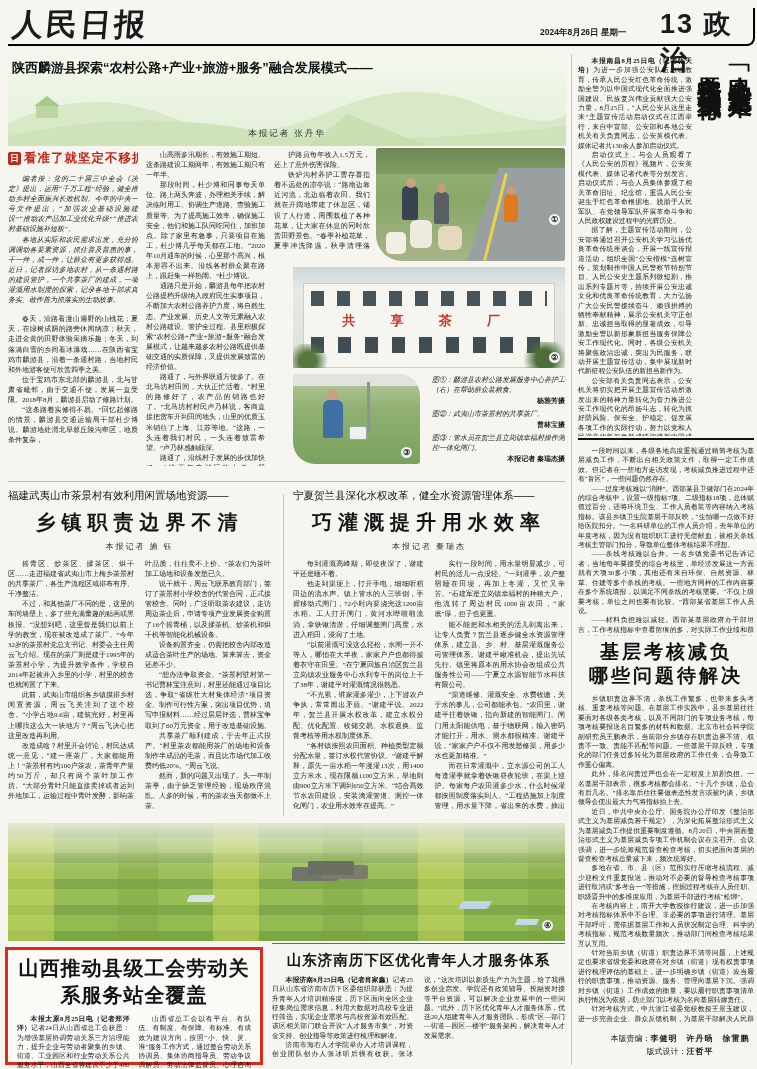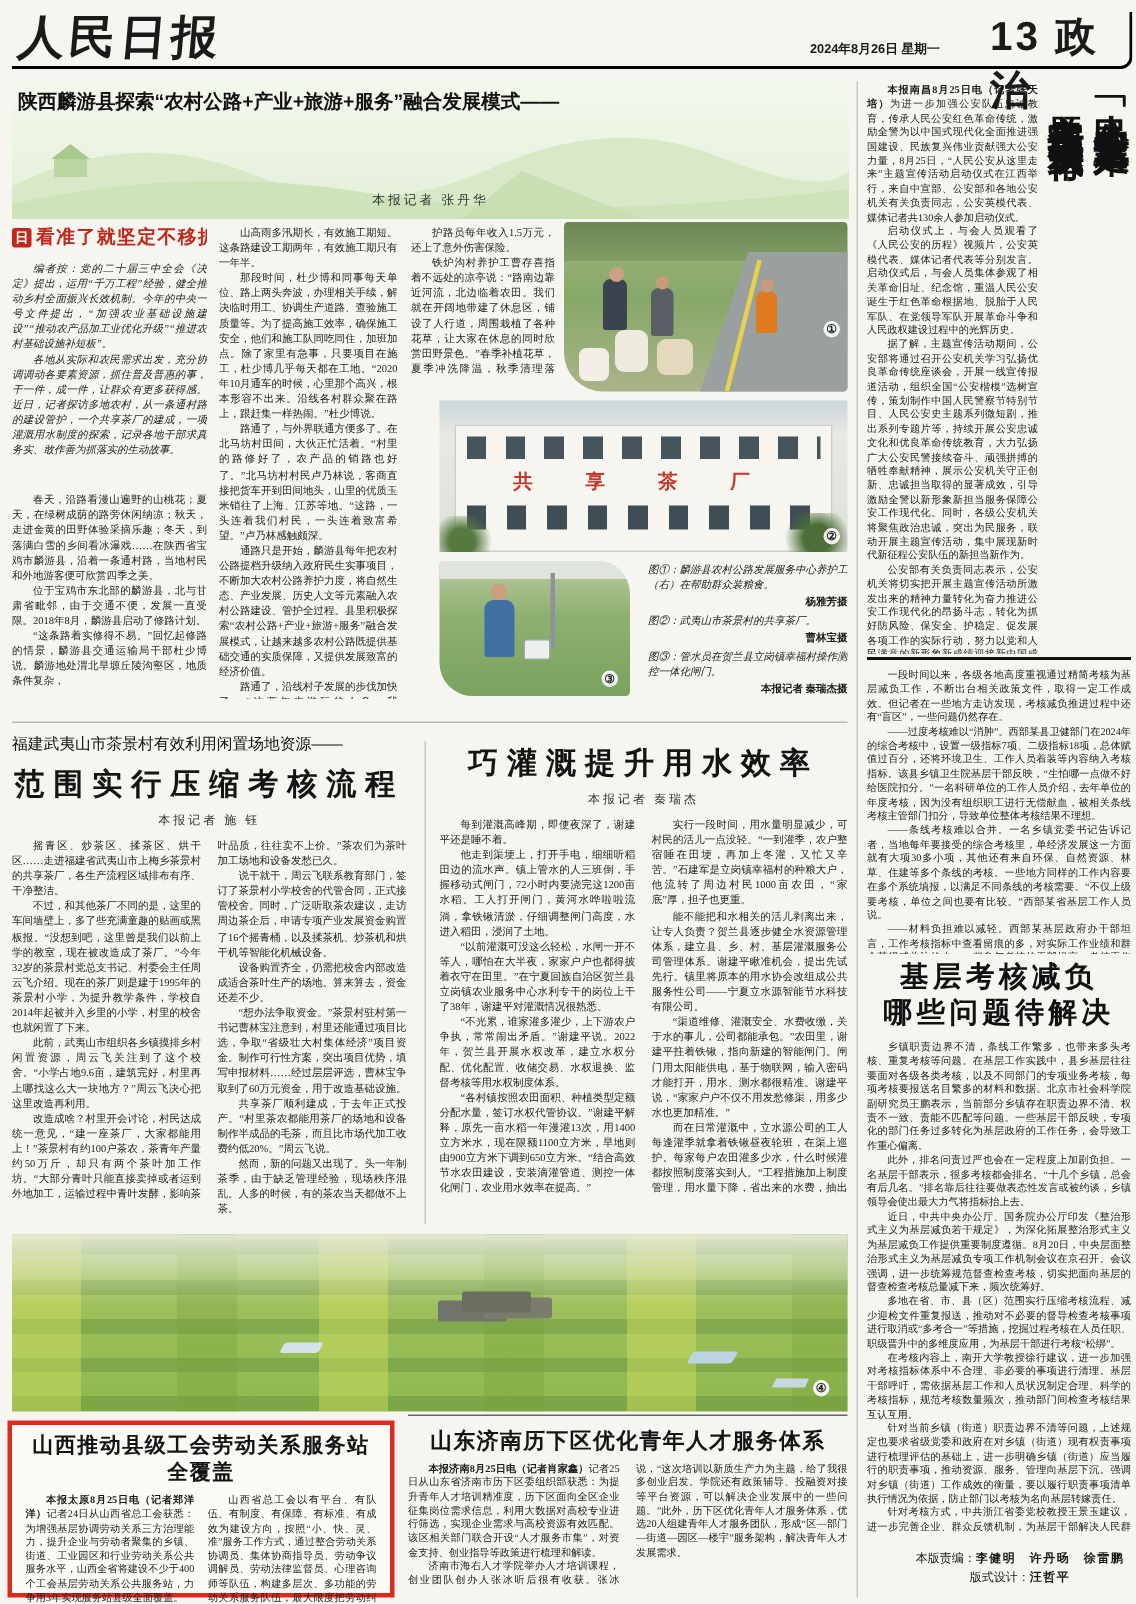--- a/index.html
+++ b/index.html
@@ -18,38 +18,38 @@
   .banner svg{position:absolute;left:0;top:0}
   .kicker{position:absolute;left:4px;top:5px;font-size:13px;font-weight:bold;color:#111}
   .ltitle{position:absolute;left:0;top:26px;width:100%;text-align:center;font-size:34px;font-weight:bold;letter-spacing:13px;color:#151515}
   .lbyline{position:absolute;left:0;top:74px;width:100%;text-align:center;font-size:8.5px;color:#333;letter-spacing:2px}
   
   .col{overflow:hidden}
   .col p,.cols p{font-size:7px;line-height:10.1px;text-align:justify;text-indent:2em;color:#1c1c1c}
   .boxtitle{display:flex;align-items:center;gap:3px;margin-bottom:7px}
   .boxtitle .glyph{width:13px;height:13px;background:#c2271c;color:#fff;font-size:9px;line-height:13px;text-align:center;border-radius:2px;font-weight:bold;flex:0 0 13px}
   .boxtitle .t{font-size:12.5px;font-weight:bold;color:#c2271c;letter-spacing:1px;white-space:nowrap}
-  .note{margin-bottom:23px}
+  .note{margin-bottom:9px}
   .note p{font-style:italic;color:#222}
   
   .photo{overflow:hidden;background:#ccc}
   .badge{position:absolute;width:11px;height:11px;background:rgba(255,255,255,.9);border-radius:50%;font-size:8px;line-height:11px;text-align:center;color:#222;font-weight:bold}
   .caps{font-size:7px;line-height:9.6px}
   .caps .cap{font-style:italic;text-align:justify;margin-bottom:2px}
   .caps .cr{display:block;text-align:right;font-weight:bold;font-style:normal;margin-bottom:3px}
   
   .mkicker{font-size:10.5px;font-weight:normal;color:#111}
   .mtitle{text-align:center;font-size:20px;font-weight:bold;letter-spacing:6px;margin-top:6px;color:#141414}
   .mby{text-align:center;font-size:8px;letter-spacing:2px;color:#333;margin-top:5px}
   .cols{margin-top:7px;column-gap:11px;column-count:2;overflow:hidden}
   .vrule{width:1px;background:#c8c8c4}
   .hline{background:#b9b9b4;height:1px}
   
   .redbox{border:3px solid #dc2b1e;background:#fbfaf6;padding:5px 9px 4px}
-  .btitle{text-align:center;font-size:14px;font-weight:bold;letter-spacing:1px;color:#141414}
+  .btitle{text-align:center;font-size:20px;font-weight:bold;letter-spacing:1px;color:#141414}
   .bcols{margin-top:5px;column-count:2;column-gap:9px;overflow:hidden}
   .bcols p{font-size:6.8px;line-height:9.3px;text-align:justify;text-indent:2em}
   .dl{font-weight:bold}
   
   .side p{font-size:6.8px;line-height:9.4px;text-align:justify;text-indent:2em}
   .vhead{display:flex;flex-direction:row-reverse;justify-content:space-between}
   .vline-t{writing-mode:vertical-rl;font-size:24px;font-weight:bold;letter-spacing:2px;line-height:1.15;font-family:"Liberation Sans","DejaVu Sans",sans-serif;color:#111}
   .ktitle{text-align:center;font-size:19px;font-weight:bold;line-height:24px;letter-spacing:3px;color:#111}
   .footer{font-size:8px;text-align:center;line-height:13px}
   .footer b{letter-spacing:1px}
@@ -89,22 +89,22 @@
     </div>
   <div>
       <p>春天，沿路看漫山遍野的山桃花；夏天，在绿树成荫的路旁休闲纳凉；秋天，走进金黄的田野体验采摘乐趣；冬天，到落满白雪的乡间看冰瀑戏……在陕西省宝鸡市麟游县，沿着一条通村路，当地村民和外地游客便可欣赏四季之美。</p>
       <p>位于宝鸡市东北部的麟游县，北与甘肃省毗邻，由于交通不便，发展一直受限。2018年8月，麟游县启动了修路计划。</p>
       <p>“这条路着实修得不易。”回忆起修路的情景，麟游县交通运输局干部杜少博说。麟游地处渭北旱塬丘陵沟壑区，地质条件复杂，</p>
     </div>
 </div>
 <div class="abs col" style="left:146px;top:150px;width:119px;height:316px">
     <p>山高雨多汛期长，有效施工期短。这条路建设工期两年，有效施工期只有一年半。</p>
     <p>那段时间，杜少博和同事每天单位、路上两头奔波，办理相关手续，解决临时用工、协调生产道路、查验施工质量等。为了提高施工效率，确保施工安全，他们和施工队同吃同住，加班加点。除了家里有急事，只要项目在施工，杜少博几乎每天都在工地。“2020年10月通车的时候，心里那个高兴，根本形容不出来。沿线各村群众聚在路上，跟赶集一样热闹。”杜少博说。</p>
+    <p>通路只是开始，麟游县每年把农村公路提档升级纳入政府民生实事项目，不断加大农村公路养护力度，将自然生态、产业发展、历史人文等元素融入农村公路建设、管护全过程。县里积极探索“农村公路+产业+旅游+服务”融合发展模式，让越来越多农村公路既提供基础交通的实质保障，又提供发展致富的经济价值。</p>
     <p>路通了，与外界联通方便多了。在北马坊村田间，大伙正忙活着。“村里的路修好了，农产品的销路也好了。”北马坊村村民卢乃林说，客商直接把货车开到田间地头，山里的优质玉米销往了上海、江苏等地。“这路，一头连着我们村民，一头连着致富希望。”卢乃林感触颇深。</p>
-    <p>通路只是开始，麟游县每年把农村公路提档升级纳入政府民生实事项目，不断加大农村公路养护力度，将自然生态、产业发展、历史人文等元素融入农村公路建设、管护全过程。县里积极探索“农村公路+产业+旅游+服务”融合发展模式，让越来越多农村公路既提供基础交通的实质保障，又提供发展致富的经济价值。</p>
     <p>路通了，沿线村子发展的步伐加快了。“这两年来游玩的人多，我们‘借’路引来了客商，建起了羊场、民宿、农家乐。目前，我们正在规划扩大游乐场，吸引更多人来村里消费。”说到这条路的好处，铁炉沟村党支部书记冯万平打开了话匣子。</p>
   </div>
 <div class="abs col" style="left:274px;top:150px;width:96px;height:100px">
     <p>护路员每年收入1.5万元，还上了意外伤害保险。</p>
     <p>铁炉沟村养护工曹存喜指着不远处的凉亭说：“路南边靠近河流，北边临着农田。我们就在开阔地带建了休息区，铺设了人行道，周围栽植了各种花草，让大家在休息的同时欣赏田野景色。”春季补植花草，夏季冲洗降温，秋季清理落叶，冬季扫除冰雪，铁炉沟村的通村路因为专业化的养护，成为游客拍照打卡的“网红路”。</p>
   </div>
 
 <div class="abs photo" style="left:376px;top:148px;width:189px;height:113px;border-radius:3px 3px 3px 26px;background:linear-gradient(#9cb77f 0%,#87a868 45%,#a9b489 100%)">
   <div class="abs" style="left:0;top:0;width:100%;height:26px;background:linear-gradient(#5f7c4b,#7b9a5f);opacity:.8"></div>
   <div class="abs" style="left:90px;top:20px;width:110px;height:95px;background:#9aa0a0;clip-path:polygon(30% 0,100% 0,100% 100%,0 100%)"></div>
@@ -148,38 +148,39 @@
   <p class="cap">图③：管水员在贺兰县立岗镇幸福村操作测控一体化闸门。</p>
   <span class="cr">本报记者 秦瑞杰摄</span>
   <p class="cap">图④：贺兰县的引黄灌区。</p>
 
 </div>
 
 <div class="abs hline" style="left:8px;top:481px;width:557px"></div>
 
 <div class="abs" style="left:8px;top:489px;width:263px">
   <div class="mkicker sans">福建武夷山市茶景村有效利用闲置场地资源——</div>
-  <div class="mtitle">范围实行压缩考核流程</div>
+  <div class="mtitle">乡镇职责边界不清</div>
   <div class="mby">本报记者 施 钰</div>
   <div class="cols" style="height:256px">
       <p>摇青区、炒茶区、揉茶区、烘干区……走进福建省武夷山市上梅乡茶景村的共享茶厂，各生产流程区域排布有序、干净整洁。</p>
       <p>不过，和其他茶厂不同的是，这里的车间墙壁上，多了些充满童趣的贴画或黑板报。“没想到吧，这里曾是我们以前上学的教室，现在被改造成了茶厂。”今年32岁的茶景村党总支书记、村委会主任周云飞介绍。现在的茶厂则是建于1995年的茶景村小学，为提升教学条件，学校自2014年起被并入乡里的小学，村里的校舍也就闲置了下来。</p>
       <p>此前，武夷山市组织各乡镇摸排乡村闲置资源，周云飞关注到了这个校舍。“小学占地9.6亩，建筑完好，村里再上哪找这么大一块地方？”周云飞决心把这里改造再利用。</p>
       <p>改造成啥？村里开会讨论，村民达成统一意见，“建一座茶厂，大家都能用上！”茶景村有约100户茶农，茶青年产量约50万斤，却只有两个茶叶加工作坊。“大部分青叶只能直接卖掉或者运到外地加工，运输过程中青叶发酵，影响茶叶品质，往往卖不上价。”茶农们为茶叶加工场地和设备发愁已久。</p>
       <p>说干就干，周云飞联系教育部门，签订了茶景村小学校舍的代管合同，正式接管校舍。同时，广泛听取茶农建议，走访周边茶企后，申请专项产业发展资金购置了16个摇青桶，以及揉茶机、炒茶机和烘干机等智能化机械设备。</p>
       <p>设备购置齐全，仍需把校舍内部改造成适合茶叶生产的场地。算来算去，资金还差不少。</p>
       <p>“想办法争取资金。”茶景村驻村第一书记曹林宝注意到，村里还能通过项目比选，争取“省级壮大村集体经济”项目资金。制作可行性方案，突出项目优势，填写申报材料……经过层层评选，曹林宝争取到了60万元资金，用于改造基础设施。</p>
       <p>共享茶厂顺利建成，于去年正式投产。“村里茶农都能用茶厂的场地和设备制作半成品的毛茶，而且比市场代加工收费约低20%。”周云飞说。</p>
       <p>然而，新的问题又出现了。头一年制茶季，由于缺乏管理经验，现场秩序混乱。人多的时候，有的茶农当天都做不上茶。</p>
     </div>
 </div>
 
 <div class="abs vrule" style="left:283px;top:494px;height:322px"></div>
 
 <div class="abs" style="left:293px;top:489px;width:272px">
+  <div class="mkicker sans">宁夏贺兰县深化水权改革，健全水资源管理体系——</div>
   <div class="mtitle">巧灌溉提升用水效率</div>
   <div class="mby">本报记者 秦瑞杰</div>
   <div class="cols" style="height:256px">
       <p>每到灌溉高峰期，即使夜深了，谢建平还是睡不着。</p>
       <p>他走到渠埂上，打开手电，细细听稻田边的流水声。镇上管水的人三班倒，手握移动式闸门，72小时内要浇完这1200亩水稻。工人打开闸门，黄河水哗啦啦流淌，拿铁锹清淤，仔细调整闸门高度，水进入稻田，浸润了土地。</p>
       <p>“以前灌溉可没这么轻松，水闸一开不等人，哪怕在大半夜，家家户户也都得披着衣守在田里。”在宁夏回族自治区贺兰县立岗镇农业服务中心水利专干的岗位上干了38年，谢建平对灌溉情况很熟悉。</p>
       <p>“不光累，谁家灌多灌少，上下游农户争执，常常闹出矛盾。”谢建平说。2022年，贺兰县开展水权改革，建立水权分配、优化配置、收储交易、水权退换、监督考核等用水权制度体系。</p>
       <p>“各村镇按照农田面积、种植类型定额分配水量，签订水权代管协议。”谢建平解释，原先一亩水稻一年漫灌13次，用1400立方米水，现在限额1100立方米，旱地则由900立方米下调到650立方米。“结合高效节水农田建设，安装滴灌管道、测控一体化闸门，农业用水效率在提高。”</p>
       <p>实行一段时间，用水量明显减少，可村民的活儿一点没轻。“一到灌季，农户整宿睡在田埂，再加上冬灌，又忙又辛苦。”石建军是立岗镇幸福村的种粮大户，他流转了周边村民1000亩农田，“家底”厚，担子也更重。</p>
       <p>能不能把和水相关的活儿剥离出来，让专人负责？贺兰县逐步健全水资源管理体系，建立县、乡、村、基层灌溉服务公司管理体系。谢建平瞅准机会，提出先试先行。镇里将原本的用水协会改组成公共服务性公司——宁夏立水源智能节水科技有限公司。</p>

